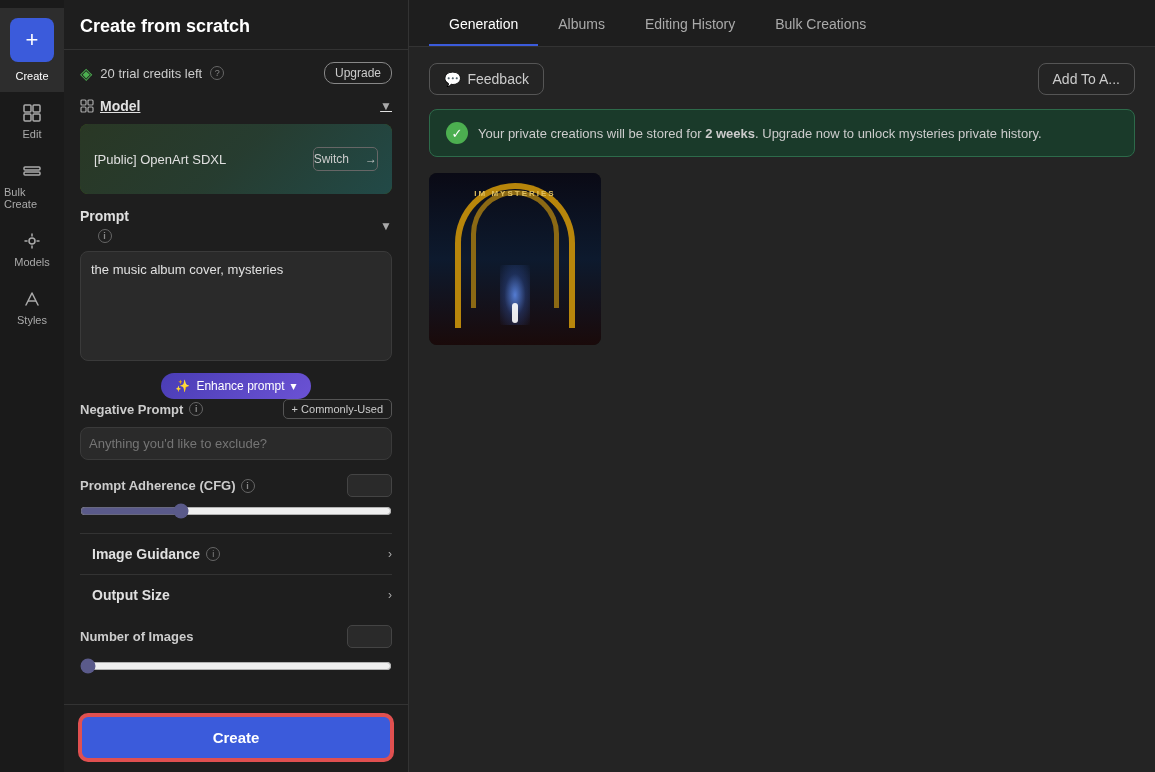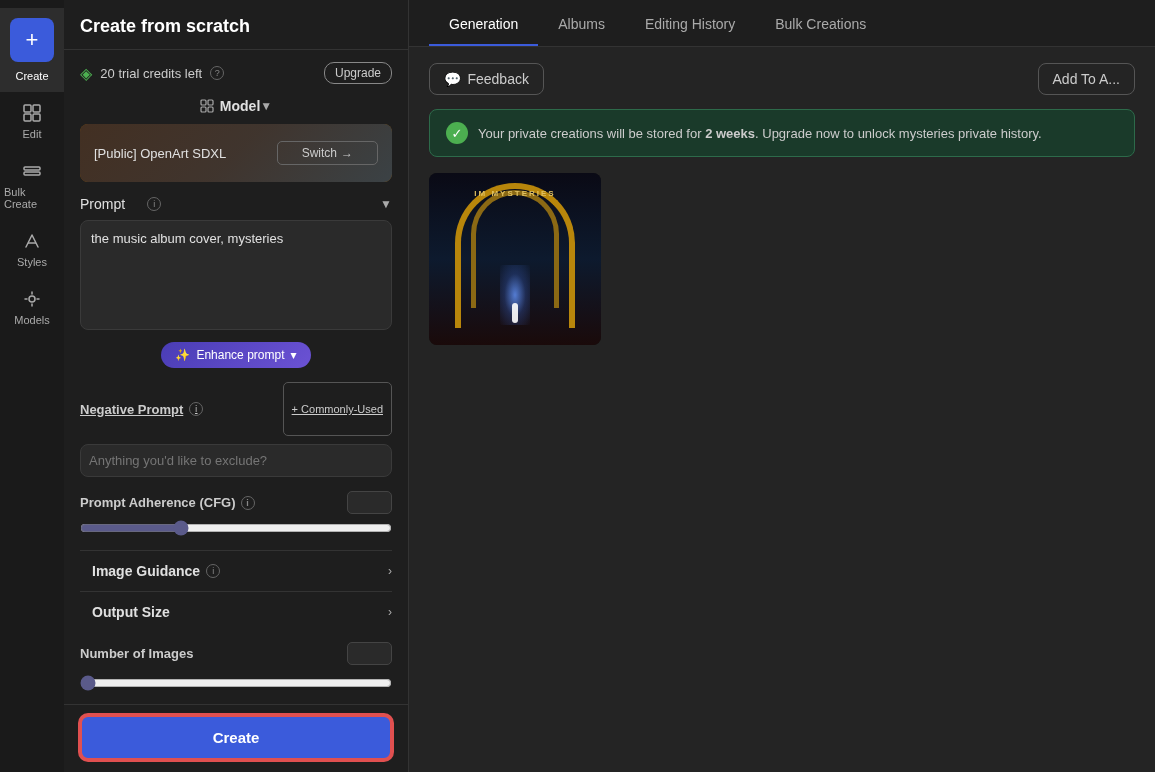--- a/index.html
+++ b/index.html
@@ -96,42 +96,43 @@
       padding: 3px 10px;
       border-radius: 10px;
       cursor: pointer;
       font-size: 12px;
     }
 
     
     .section-header {
       display: flex;
       align-items: center;
-      justify-content: center;
+      justify-content: space-between;
       margin-bottom: 10px;
       cursor: pointer;
+      text-decoration: underline;
     }
     .section-title {
       font-size: 14px;
       font-weight: 600;
       color: #e0e0e0;
       display: flex;
       align-items: center;
       gap: 6px;
     }
     .chevron { color: #aaa; font-size: 12px; }
 
     
     .model-box {
-      background: #a16207;
+      background: #4d7c0f;
       border-radius: 8px;
       overflow: hidden;
       margin-bottom: 14px;
       position: relative;
-      height: 58px;
+      height: 70px;
       display: flex;
       align-items: center;
     }
     .model-bg {
       position: absolute;
       left: 0; top: 0; right: 0; bottom: 0;
       background: linear-gradient(135deg, #1a1a2e 0%, #16213e 50%, #0f3460 100%);
       opacity: 0.7;
     }
     .model-info {
@@ -141,43 +142,44 @@
       align-items: center;
       justify-content: space-between;
       width: 100%;
       padding: 10px 14px;
     }
     .model-name { font-size: 13px; color: #e0e0e0; font-weight: 500; }
     .switch-btn {
       background: transparent;
       border: 1px solid #666;
       color: #ccc;
-      padding: 4px 24px;
+      padding: 4px 0;
       border-radius: 5px;
       cursor: pointer;
       font-size: 12px;
       display: flex;
       align-items: center;
-      gap: 4px;
+      gap: 16px;
     }
 
     
     .prompt-label {
       display: flex;
       align-items: center;
       justify-content: space-between;
       margin-bottom: 8px;
     }
     .prompt-title {
       font-size: 14px;
-      font-weight: 400;
+      font-weight: 700;
       color: #e0e0e0;
       display: flex;
       align-items: center;
-      gap: 22px;
+      gap: 5px;
+      flex-direction: column;
     }
     .prompt-textarea {
       width: 100%;
       background: #2a2a2a;
       border: 1px solid #3a3a3a;
       border-radius: 8px;
       color: #e0e0e0;
       font-size: 13px;
       padding: 10px;
       resize: none;
@@ -206,21 +208,21 @@
       margin-bottom: 8px;
       font-size: 13px;
       color: #ccc;
       font-weight: 600;
     }
     .commonly-used-btn {
       margin-left: auto;
       background: transparent;
       border: 1px solid #555;
       color: #ccc;
-      padding: 20px 8px;
+      padding: 3px 8px;
       border-radius: 5px;
       cursor: pointer;
       font-size: 11px;
     }
     .neg-input {
       width: 100%;
       background: #2a2a2a;
       border: 1px solid #3a3a3a;
       border-radius: 8px;
       color: #888;
@@ -525,34 +527,34 @@
       <svg width="20" height="20" viewBox="0 0 20 20" fill="none">
         <rect x="2" y="6" width="16" height="3" rx="1" stroke="#aaa" stroke-width="1.5"></rect>
         <rect x="2" y="11" width="16" height="3" rx="1" stroke="#aaa" stroke-width="1.5"></rect>
       </svg>
     </div>
     <span>Bulk Create</span>
   </div>
   <div class="sidebar-item">
     <div class="sidebar-icon">
       <svg width="20" height="20" viewBox="0 0 20 20" fill="none">
+        <circle cx="10" cy="10" r="3" stroke="#aaa" stroke-width="1.5"></circle>
+        <path d="M10 3v2M10 15v2M3 10h2M15 10h2" stroke="#aaa" stroke-width="1.5" stroke-linecap="round"></path>
+      </svg>
+    </div>
+    <span>Models</span>
+  </div>
+  <div class="sidebar-item">
+    <div class="sidebar-icon">
+      <svg width="20" height="20" viewBox="0 0 20 20" fill="none">
         <path d="M4 16 L10 4 L16 16" stroke="#aaa" stroke-width="1.5" stroke-linecap="round" stroke-linejoin="round"></path>
         <path d="M6 12 h8" stroke="#aaa" stroke-width="1.5"></path>
       </svg>
     </div>
     <span>Styles</span>
-  </div>
-  <div class="sidebar-item">
-    <div class="sidebar-icon">
-      <svg width="20" height="20" viewBox="0 0 20 20" fill="none">
-        <circle cx="10" cy="10" r="3" stroke="#aaa" stroke-width="1.5"></circle>
-        <path d="M10 3v2M10 15v2M3 10h2M15 10h2" stroke="#aaa" stroke-width="1.5" stroke-linecap="round"></path>
-      </svg>
-    </div>
-    <span>Models</span>
   </div>
 </div>
 
 <div class="panel">
   <div class="panel-header">Create from scratch</div>
   <div class="panel-body">
 
     
     <div class="credits-bar">
       <span class="credits-icon">◈</span>
@@ -596,21 +598,21 @@
     <textarea class="prompt-textarea" style="">the music album cover, mysteries</textarea>
     <div style="display:flex; justify-content:center;">
       <button class="enhance-btn">
         <span>✨</span>
         <span>Enhance prompt</span>
         <span>▾</span>
       </button>
     </div>
 
     
-    <div class="neg-label" style="margin-top:14px;text-decoration:underline;">
+    <div class="neg-label" style="">
       <span>Negative Prompt</span>
       <span class="info-circle">i</span>
       <button class="commonly-used-btn">+ Commonly-Used</button>
     </div>
     <input class="neg-input" type="text" placeholder="Anything you'd like to exclude?" style="">
 
     
     <div class="cfg-row">
       <span class="cfg-label">
         <span>Prompt Adherence (CFG)</span>

